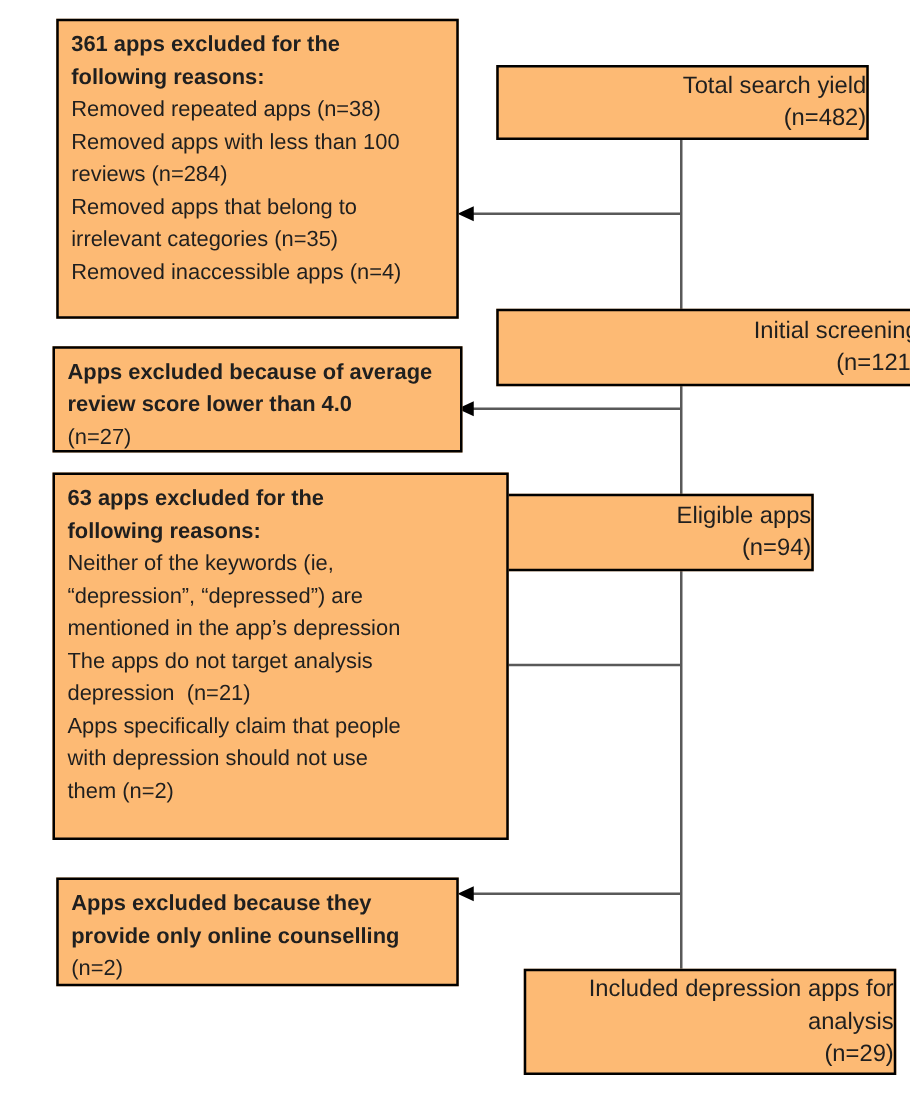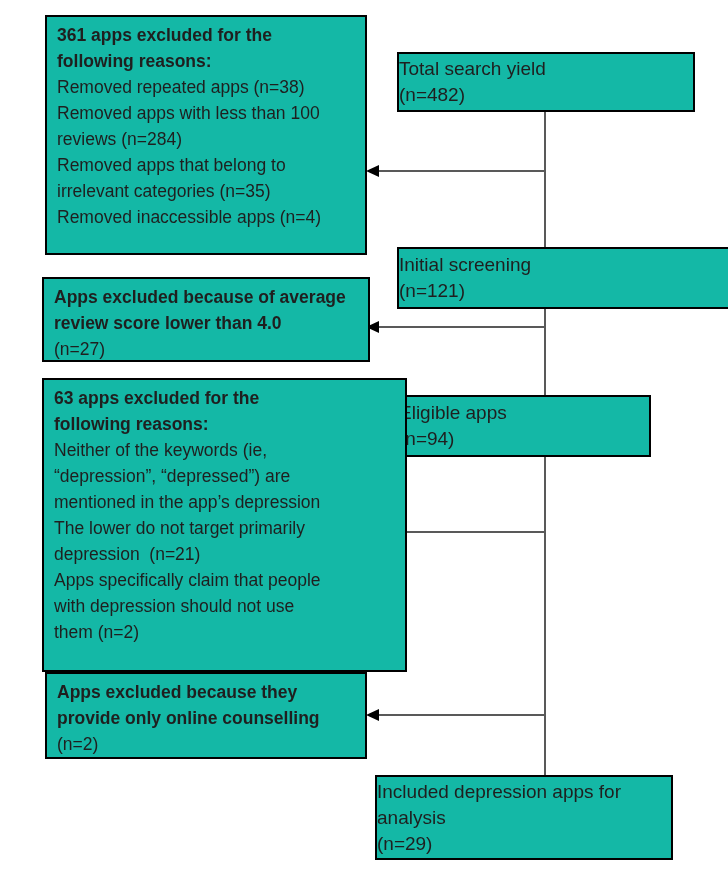--- a/index.html
+++ b/index.html
@@ -6,28 +6,28 @@
   #canvas{
     position:relative;
     width:728px;height:874px;
     background:#ffffff;
     font-family:"Liberation Sans", sans-serif;
     color:#1f1f1f;
     overflow:hidden;
   }
   .box{
     position:absolute;
-    background:#14b8a6;
+    background:#fdba74;
     border:2px solid #000000;
     box-sizing:border-box;
     z-index:2;
   }
   .box.right{
     display:flex;flex-direction:column;
-    justify-content:center;align-items:flex-start;
+    justify-content:center;align-items:flex-end;
     text-align:center;
     font-size:19px;line-height:26px;
   }
   .box.left{
     padding:5px 0 0 10px;
     font-size:17.5px;line-height:26px;
     text-align:left;
   }
   .line{white-space:pre;}
   .line.b{font-weight:bold;}
@@ -81,21 +81,21 @@
     <div class="line">Initial screening</div>
     <div class="line">(n=121)</div>
   </div>
 
   <div class="box right" style="left:397px;top:395px;width:254px;height:62px">
     <div class="line">Eligible apps</div>
     <div class="line">(n=94)</div>
   </div>
 
 
-  <div class="box right" style="left:375px;top:775px;width:298px;height:85px">
+  <div class="box right" style="left:419px;top:775px;width:298px;height:85px">
     <div class="line">Included depression apps for</div>
     <div class="line">analysis</div>
     <div class="line">(n=29)</div>
   </div>
 
   <div class="box left" style="left:45px;top:15px;width:322px;height:240px">
     <div class="line b">361 apps excluded for the</div>
     <div class="line b">following reasons:</div>
     <div class="line"></div>
     <div class="line">Removed repeated apps (n=38)</div>
@@ -111,26 +111,26 @@
     <div class="line b">review score lower than 4.0</div>
     <div class="line">(n=27)</div>
   </div>
 
   <div class="box left" style="left:42px;top:378px;width:365px;height:294px">
     <div class="line b">63 apps excluded for the</div>
     <div class="line b">following reasons:</div>
     <div class="line">Neither of the keywords (ie,</div>
     <div class="line">“depression”, “depressed”) are</div>
     <div class="line">mentioned in the app’s depression</div>
-    <div class="line">The lower do not target primarily</div>
+    <div class="line">The apps do not target analysis</div>
     <div class="line">depression  (n=21)</div>
     <div class="line">Apps specifically claim that people</div>
     <div class="line">with depression should not use</div>
     <div class="line">them (n=2)</div>
   </div>
 
-  <div class="box left" style="left:45px;top:672px;width:322px;height:87px">
+  <div class="box left" style="left:45px;top:702px;width:322px;height:87px">
     <div class="line b">Apps excluded because they</div>
     <div class="line b">provide only online counselling</div>
     <div class="line">(n=2)</div>
   </div>
 
 </div>
 
 </body></html>

